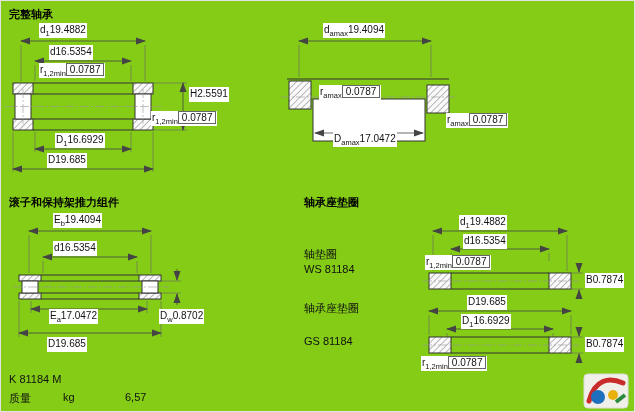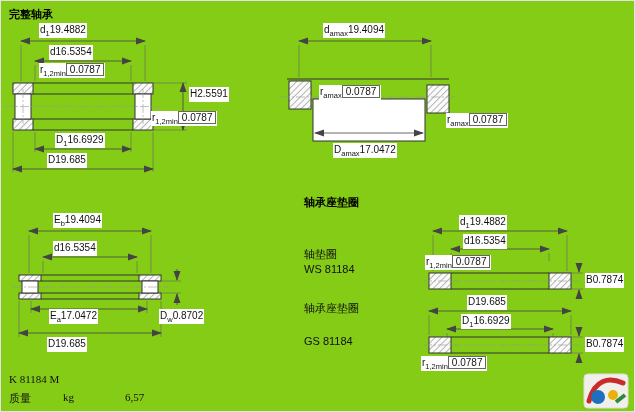--- a/index.html
+++ b/index.html
@@ -15,21 +15,21 @@
   .xl{stroke:#666;stroke-width:0.6;fill:none;}
   .dl{stroke:#444;stroke-width:0.8;}
   .cl{stroke:#999;stroke-width:0.6;fill:none;stroke-dasharray:9 2 2 2;}
   .lbl{position:absolute;font-size:10px;line-height:13px;color:#111;
        white-space:nowrap;background:#fff;padding:0 1px;}
   .lbl sub{font-size:7.5px;line-height:1;}
   .val{}
   .val.boxed{border:1px solid #666;padding:0 3px;background:#fff;}
   .title{position:absolute;font-size:11px;font-weight:bold;color:#000;white-space:nowrap;}
   .side{position:absolute;font-size:11px;color:#111;white-space:nowrap;}
-  .foot{position:absolute;font-size:11px;color:#111;white-space:nowrap;font-family:Liberation Serif, serif;}
+  .foot{position:absolute;font-size:11px;color:#111;white-space:nowrap;}
   #watermark{position:absolute;left:582px;top:370px;width:46px;height:40px;}
 </style>
 </head>
 <body>
 
 <div id="canvas">
 
   <svg class="art" width="635" height="412" viewBox="0 0 635 412">
     <defs>
       <pattern id="h" width="4.5" height="4.5" patternTransform="rotate(45)" patternUnits="userSpaceOnUse">
@@ -121,34 +121,35 @@
       <rect class="hh" x="548" y="336" width="22" height="16"></rect>
       <path class="ol" d="M450,336 H548 M450,352 H548"></path>
       <path class="cl" d="M422,344 H578"></path>
       <path class="xl" d="M570,336 H582 M570,352 H582"></path>
       <line class="dl" x1="578" y1="326" x2="578" y2="335" marker-end="url(#aE)"></line>
       <line class="dl" x1="578" y1="362" x2="578" y2="353" marker-end="url(#aE)"></line>
     </g>
   </svg>
 
   <span class="title" style="left:8px;top:6px">完整轴承</span>
+  <span class="title" style="left:8px;top:194px">滚子和保持架推力组件</span>
   <span class="title" style="left:303px;top:194px">轴承座垫圈</span>
 
   <span class="lbl" style="left:38px;top:22px"><span>d</span><sub>1</sub><span class="val">19.4882</span></span>
   <span class="lbl" style="left:48px;top:44px"><span>d</span><sub></sub><span class="val">16.5354</span></span>
   <span class="lbl" style="left:38px;top:62px"><span>r</span><sub>1,2min</sub><span class="val boxed">0.0787</span></span>
   <span class="lbl" style="left:188px;top:86px"><span>H</span><sub></sub><span class="val">2.5591</span></span>
   <span class="lbl" style="left:150px;top:110px"><span>r</span><sub>1,2min</sub><span class="val boxed">0.0787</span></span>
   <span class="lbl" style="left:54px;top:132px"><span>D</span><sub>1</sub><span class="val">16.6929</span></span>
   <span class="lbl" style="left:46px;top:152px"><span>D</span><sub></sub><span class="val">19.685</span></span>
 
   <span class="lbl" style="left:322px;top:22px"><span>d</span><sub>amax</sub><span class="val">19.4094</span></span>
   <span class="lbl" style="left:318px;top:84px"><span>r</span><sub>amax</sub><span class="val boxed">0.0787</span></span>
   <span class="lbl" style="left:445px;top:112px"><span>r</span><sub>amax</sub><span class="val boxed">0.0787</span></span>
-  <span class="lbl" style="left:332px;top:142px"><span>D</span><sub>amax</sub><span class="val">17.0472</span></span>
+  <span class="lbl" style="left:332px;top:131px"><span>D</span><sub>amax</sub><span class="val">17.0472</span></span>
 
   <span class="lbl" style="left:52px;top:212px"><span>E</span><sub>b</sub><span class="val">19.4094</span></span>
   <span class="lbl" style="left:52px;top:240px"><span>d</span><sub></sub><span class="val">16.5354</span></span>
   <span class="lbl" style="left:48px;top:308px"><span>E</span><sub>a</sub><span class="val">17.0472</span></span>
   <span class="lbl" style="left:158px;top:308px"><span>D</span><sub>w</sub><span class="val">0.8702</span></span>
   <span class="lbl" style="left:46px;top:336px"><span>D</span><sub></sub><span class="val">19.685</span></span>
 
   <span class="side" style="left:303px;top:246px">轴垫圈</span>
   <span class="side" style="left:303px;top:262px">WS 81184</span>
   <span class="lbl" style="left:458px;top:214px"><span>d</span><sub>1</sub><span class="val">19.4882</span></span>

